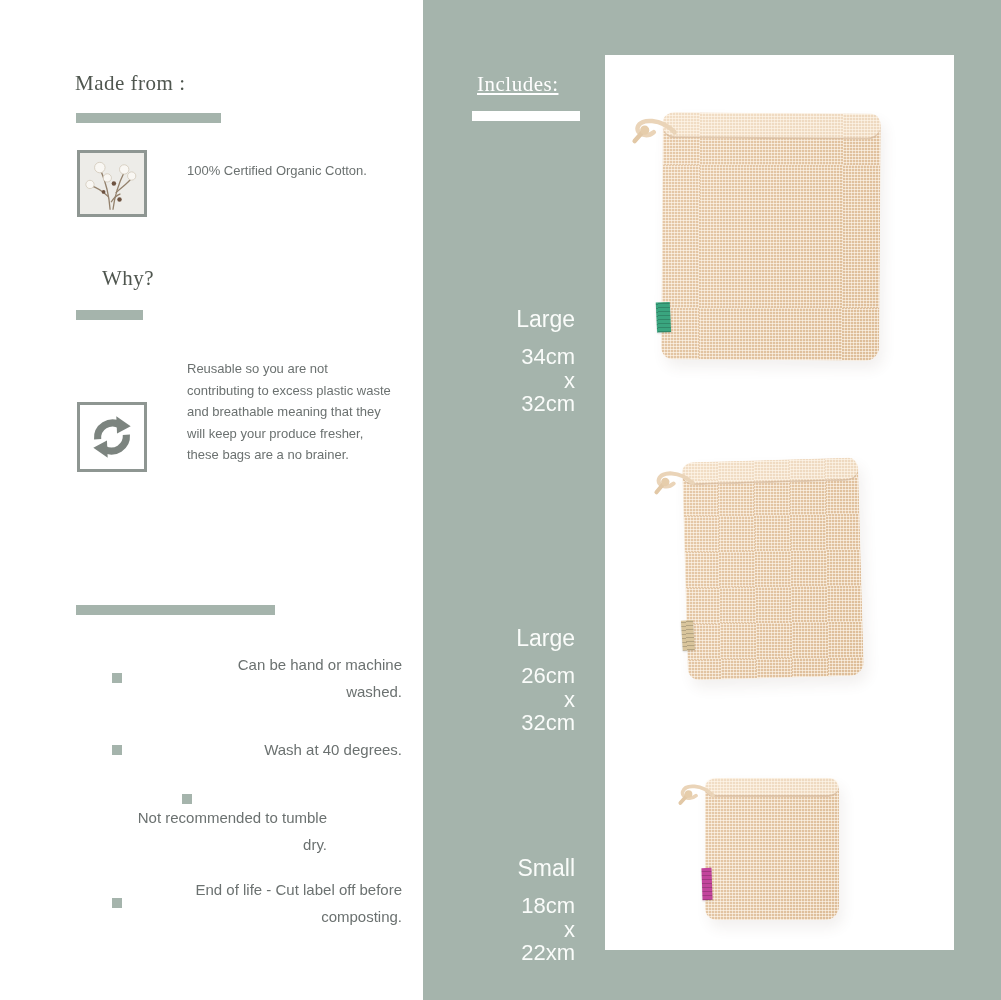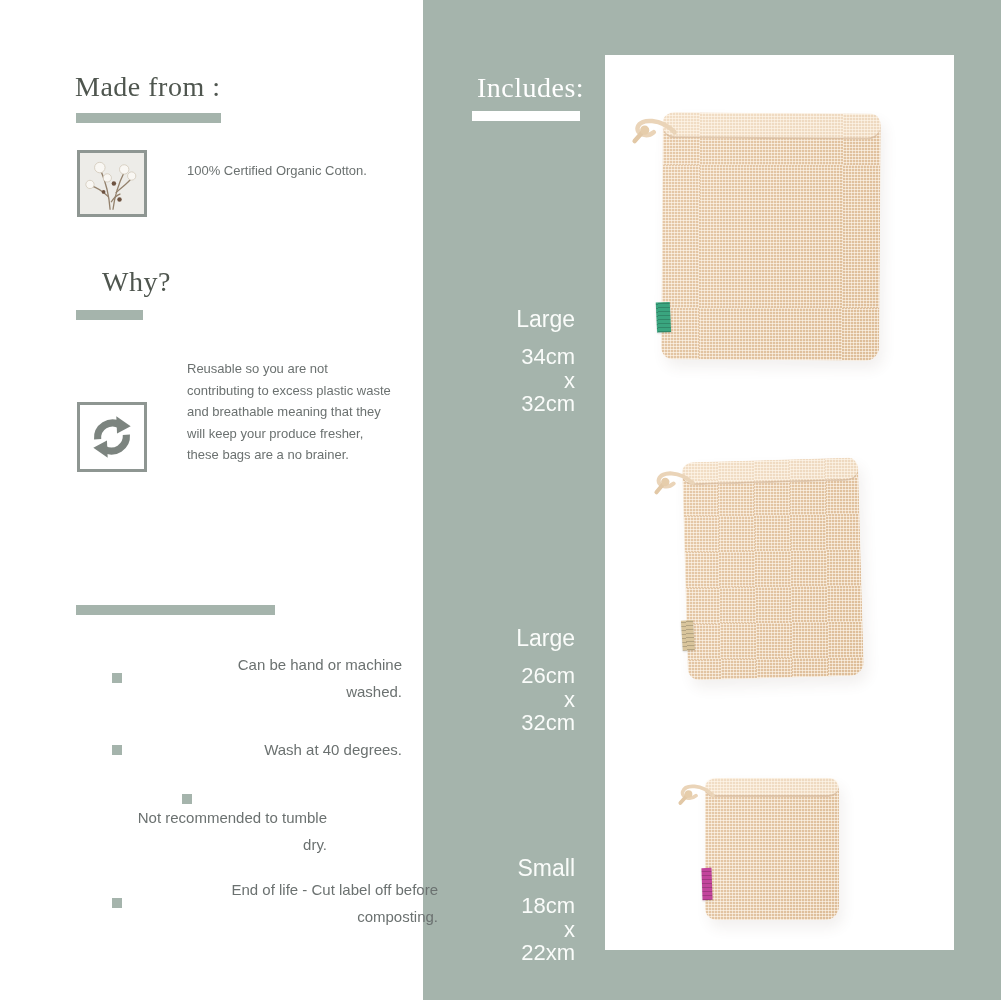--- a/index.html
+++ b/index.html
@@ -4,22 +4,22 @@
 <style>
   html,body{margin:0;padding:0;background:#fff;}
   body{font-family:"Liberation Sans",sans-serif;-webkit-font-smoothing:antialiased;}
   .canvas{position:relative;width:1001px;height:1000px;background:#ffffff;overflow:hidden;}
 
   
   .green-bg{position:absolute;left:423px;top:0;width:578px;height:1000px;background:var(--sage,#a5b4ac);}
 
   
   .heading{position:absolute;font-family:"Liberation Serif",serif;font-weight:400;
-           font-size:28px;color:var(--heading,#4f564f);letter-spacing:.5px;white-space:nowrap;}
-  .heading.on-green{color:#ffffff;}
+           font-size:21px;color:var(--heading,#4f564f);letter-spacing:.5px;white-space:nowrap;}
+  .heading.on-green{color:#ffffff;text-decoration:underline;}
   .bar{position:absolute;height:10px;background:var(--sage,#a5b4ac);}
   .bar.white{background:#ffffff;}
 
   
   .icon-box{position:absolute;box-sizing:border-box;border:3px solid #8e9692;background:#ffffff;
             display:flex;align-items:center;justify-content:center;}
   .icon-box svg{display:block;}
 
   
   .copy{position:absolute;color:var(--body,#6b7170);font-size:13px;line-height:21.5px;}
@@ -109,21 +109,21 @@
     <div class="care-text">Can be hand or machine washed.</div>
   </div>
   <div class="care-row" style="left:112px;top:736px;">
     <div class="care-bullet"></div>
     <div class="care-text">Wash at 40 degrees.</div>
   </div>
   <div class="care-row" style="left:112px;top:794px;flex-direction:column;">
     <div class="care-bullet"></div>
     <div class="care-text">Not recommended to tumble dry.</div>
   </div>
-  <div class="care-row" style="left:112px;top:876px;gap:36px;">
+  <div class="care-row" style="left:112px;top:876px;">
     <div class="care-bullet"></div>
     <div class="care-text">End of life - Cut label off before composting.</div>
   </div>
 
   <div class="heading on-green" style="left:477px;top:72px;">Includes:</div>
   <div class="bar white" style="left:472px;top:111px;width:108px;"></div>
 
   <div class="panel">
 
     <div class="bag" style="left:57px;top:58px;width:218px;height:247px;transform:rotate(.4deg);">

